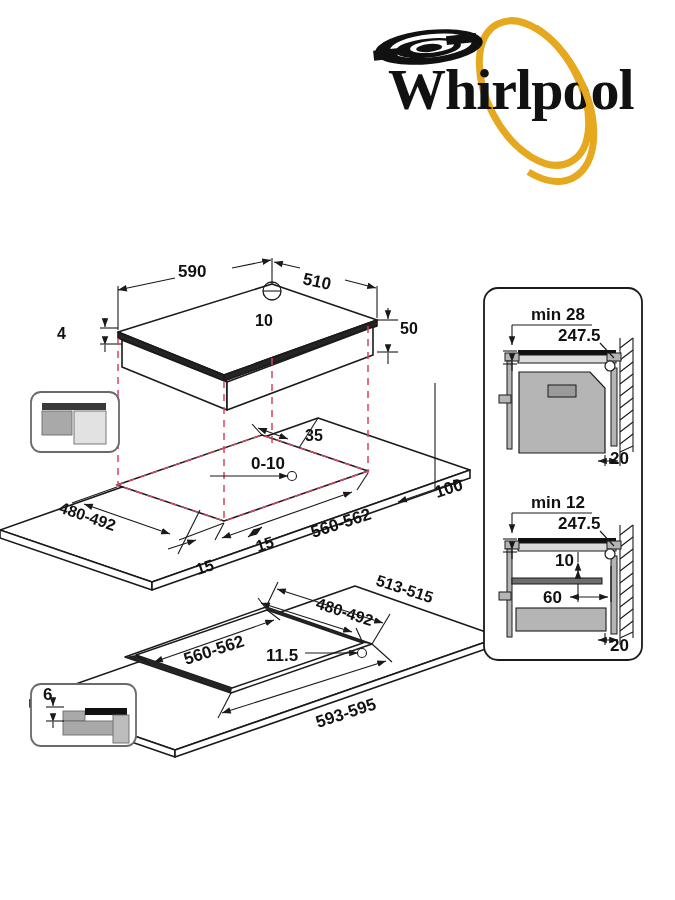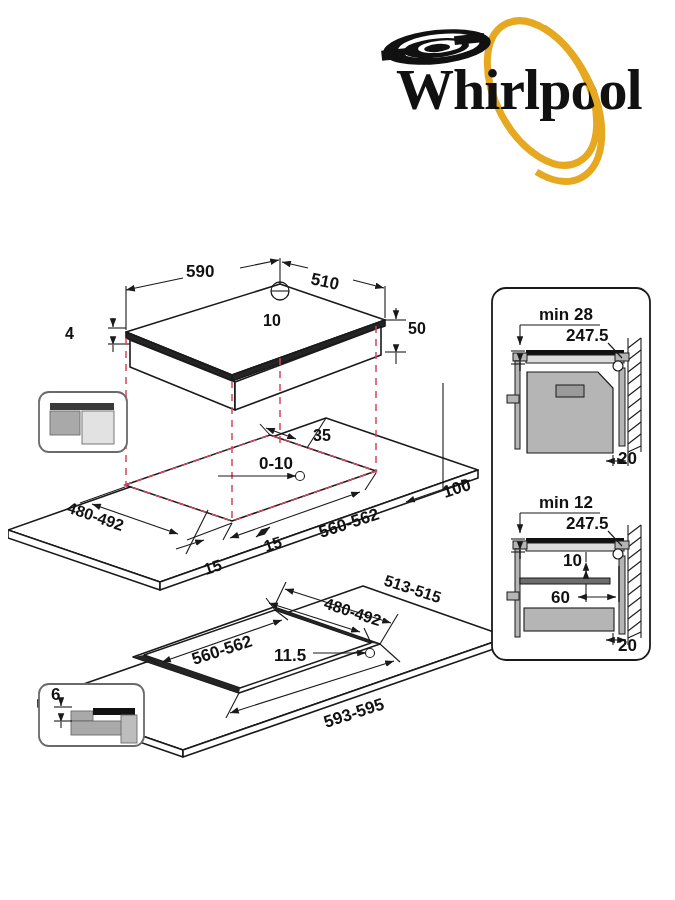--- a/index.html
+++ b/index.html
@@ -1,18 +1,18 @@
 <!DOCTYPE html>
 <html><head>
 <meta charset="utf-8">
 <style>
   html,body{margin:0;padding:0;background:#ffffff;}
   body{width:675px;height:900px;position:relative;overflow:hidden;
        font-family:"Liberation Sans","DejaVu Sans",sans-serif;}
-  #sheet{position:absolute;left:8px;top:0;width:635px;height:900px;}
+  #sheet{position:absolute;left:0;top:0;width:635px;height:900px;}
   svg{display:block;}
   .dimtext{font-family:"Liberation Sans","DejaVu Sans",sans-serif;font-weight:bold;fill:#111111;}
   .logotext{font-family:"Liberation Serif","DejaVu Serif",serif;font-weight:bold;fill:#111111;}
 </style>
 </head>
 <body>
 
 <div id="sheet">
 <svg width="675" height="900" viewBox="0 0 675 900" xmlns="http://www.w3.org/2000/svg">
 

